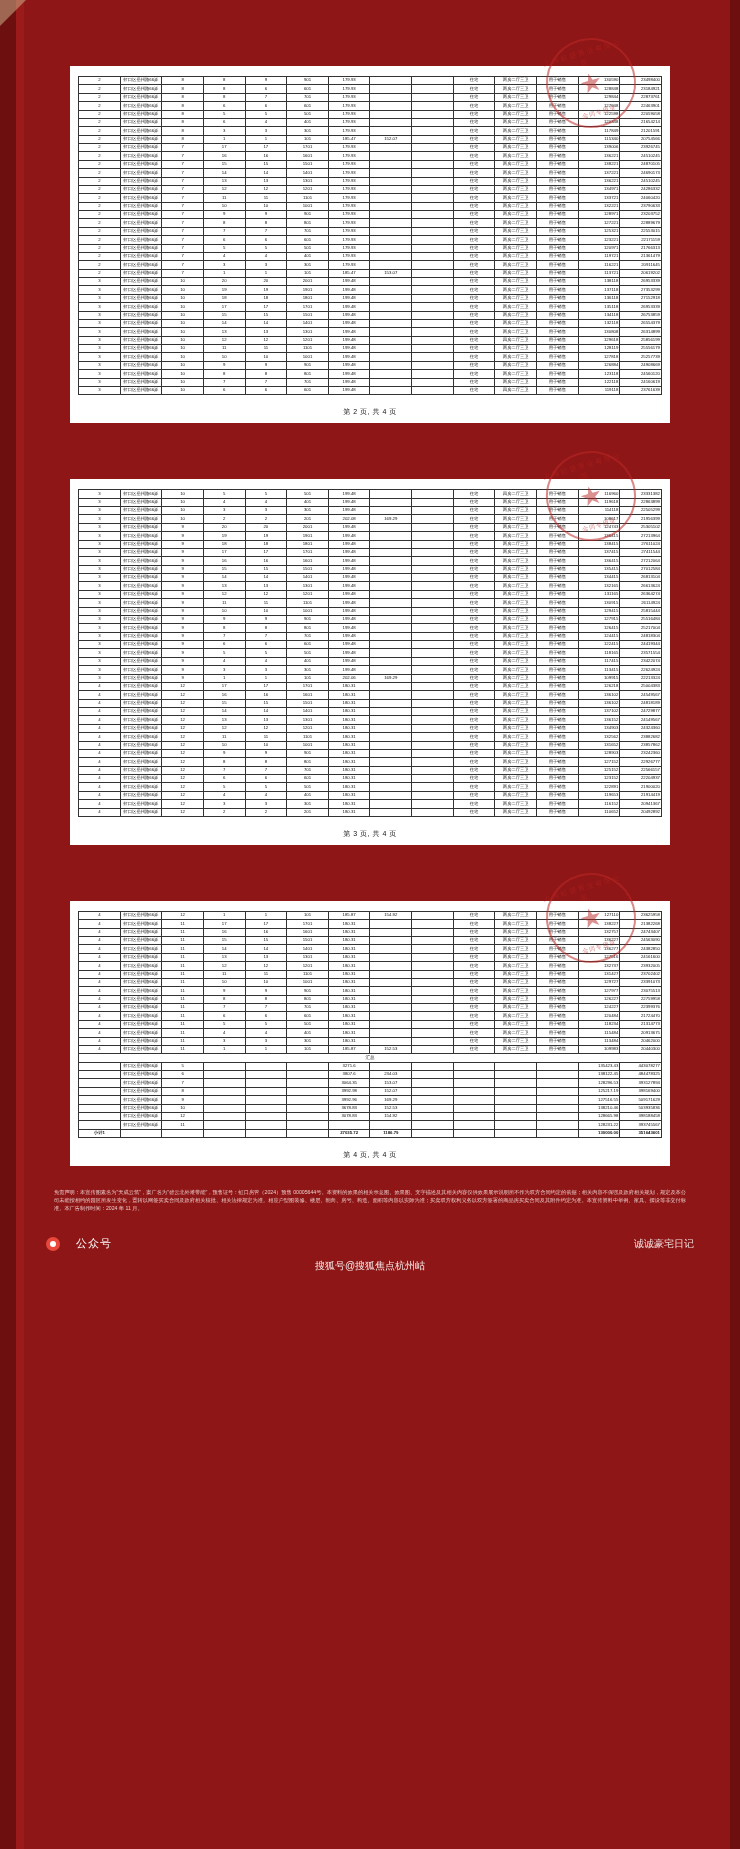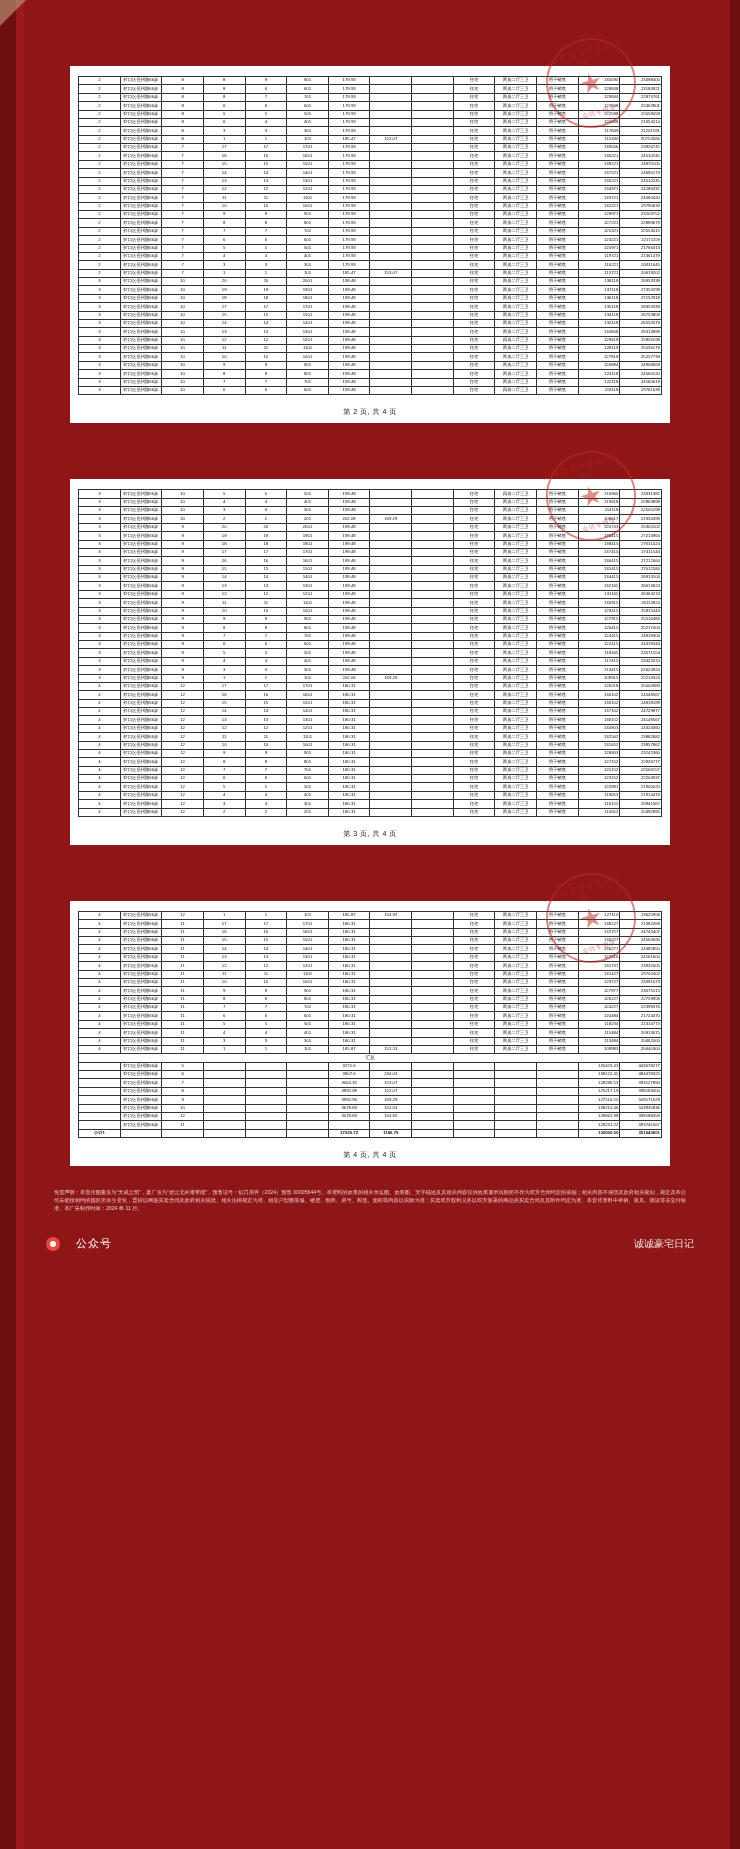--- a/index.html
+++ b/index.html
@@ -1864,13 +1864,14 @@
   </div>
 
   <div class="disclaimer">免责声明：本宣传图素名为"天成云筑"，案广名为"碧云北外滩带能"，预售证号：虹口房管（2024）预售 00005644号。本资料的效果的相关示意图、效果图、文字描述及其相关内容仅供效果展示说明所不作为双方合同约定的依据；相关内容不保强及政府相关规划，规定及本公司未能按相约的园区所发生变化，置转以网签买卖合同及政府相关核批、相关法律规定为准。相应户型图装修、楼层、朝向、房号、构造、面积等内容以实际为准；买卖双方权利义务以双方签署的商品房买卖合同及其附件约定为准。本宣传资料中举例、家具、摆设等非交付标准。本广告制作时间：2024 年 11 月。</div>
 
   <div class="footer">
     <span class="dot"></span>
     <span class="gz">公众号</span>
     <span class="sep"></span>
     <span class="src">诚诚豪宅日记</span>
   </div>
+  <div class="brandbar">搜狐号@搜狐焦点杭州岵</div>
 </div>
 
 </body></html>

